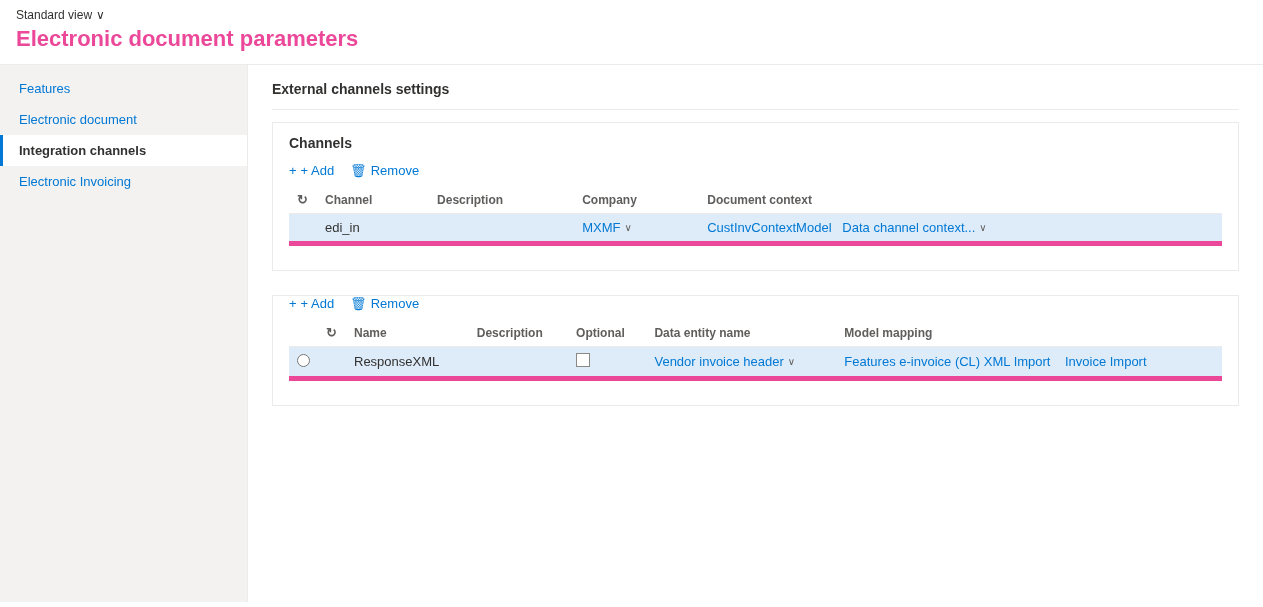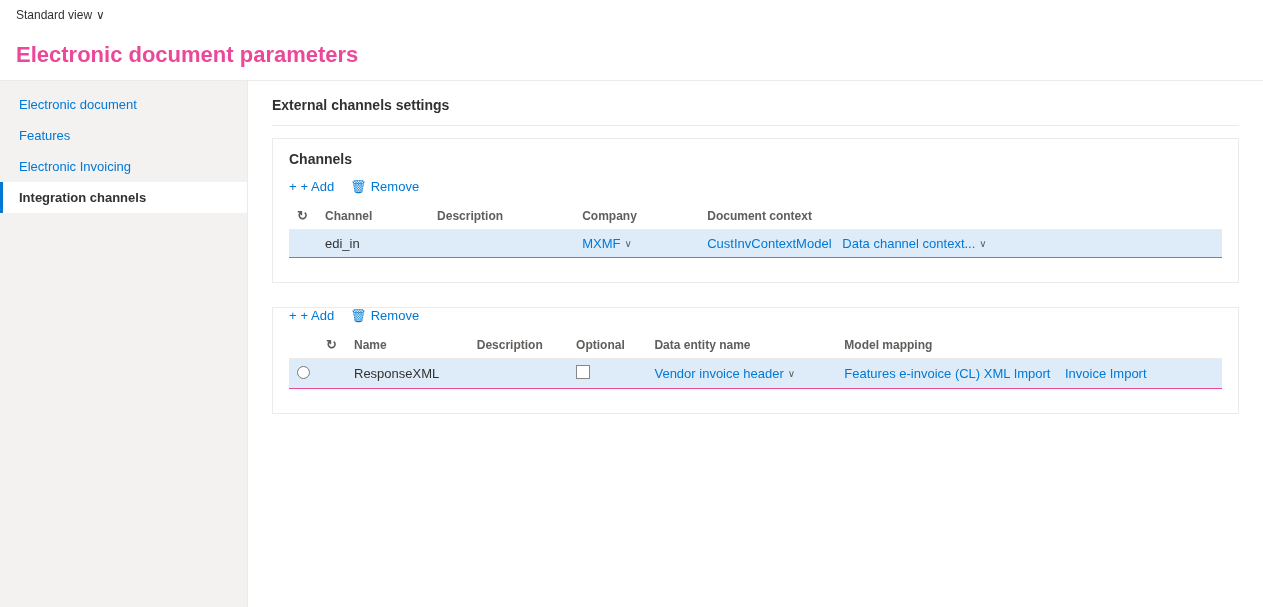--- a/index.html
+++ b/index.html
@@ -1,38 +1,38 @@
 <!DOCTYPE html>
 <html><head>
   <meta charset="utf-8">
   <style>
     * { box-sizing: border-box; margin: 0; padding: 0; }
     body { font-family: 'Segoe UI', Arial, sans-serif; font-size: 13px; background: #fff; color: #323130; }
 
     .app-header { padding: 8px 16px 12px; border-bottom: 1px solid #edebe9; }
-    .view-selector { display: flex; align-items: flex-end; gap: 4px; color: #605e5c; font-size: 12px; cursor: pointer; margin-bottom: 20px; }
+    .view-selector { display: flex; align-items: flex-end; gap: 4px; color: #605e5c; font-size: 12px; cursor: pointer; margin-bottom: 4px; }
     .view-selector span { color: #323130; }
     .page-title { font-size: 22px; font-weight: 600; color: #ec4899; }
 
     .layout { display: flex; height: calc(100vh - 70px); }
 
     .sidebar { width: 248px; background: #f3f2f1; border-right: 1px solid #edebe9; flex-shrink: 0; padding-top: 8px; }
     .sidebar-item { padding: 8px 16px; font-size: 13px; color: #0078d4; cursor: pointer; border-left: 3px solid transparent; }
     .sidebar-item.active { border-left: 3px solid #0078d4; background: #fff; color: #323130; font-weight: 600; }
 
     .main-content { flex: 1; overflow-y: auto; padding: 16px 24px; }
 
     .section-title { font-size: 14px; font-weight: 600; margin-bottom: 12px; color: #323130; }
 
     .toolbar { display: flex; gap: 16px; margin-bottom: 8px; align-items: center; }
     .toolbar-btn { display: flex; align-items: center; gap: 4px; color: #0078d4; cursor: pointer; font-size: 13px; background: none; border: none; padding: 0; }
 
     .data-table { width: 100%; border-collapse: collapse; }
     .data-table th { text-align: left; padding: 6px 8px; font-size: 12px; font-weight: 600; color: #605e5c; border-bottom: 1px solid #edebe9; background: #fff; }
-    .data-table td { padding: 6px 8px; font-size: 13px; border-bottom: 1px solid #ec4899; vertical-align: middle; }
+    .data-table td { padding: 6px 8px; font-size: 13px; border-bottom: 5px solid #ec4899; vertical-align: middle; }
     .data-table tr.selected td { background: #deecf9; }
 
     .refresh-col { width: 28px; }
     .checkbox-col { width: 28px; }
 
     .section-box { border: 1px solid #edebe9; margin-bottom: 24px; padding-bottom: 24px; }
     .section-box-header { padding: 12px 16px 0; }
 
     .dropdown-val { display: flex; align-items: center; gap: 4px; color: #0078d4; cursor: pointer; }
     .dropdown-val .chevron { font-size: 10px; color: #605e5c; }
@@ -51,24 +51,24 @@
 <div class="app-header">
   <div class="view-selector">
     <span>Standard view</span>
     <span>∨</span>
   </div>
   <div class="page-title">Electronic document parameters</div>
 </div>
 
 <div class="layout">
   <div class="sidebar">
+    <div class="sidebar-item">Features</div>
     <div class="sidebar-item">Electronic document</div>
-    <div class="sidebar-item">Features</div>
+    <div class="sidebar-item active">Integration channels</div>
     <div class="sidebar-item">Electronic Invoicing</div>
-    <div class="sidebar-item active">Integration channels</div>
   </div>
 
   <div class="main-content">
     <div class="section-title">External channels settings</div>
     <hr class="separator">
 
     <div class="section-box">
       <div class="section-box-header">
         <div class="section-title" style="font-size:14px;">Channels</div>
       </div>

